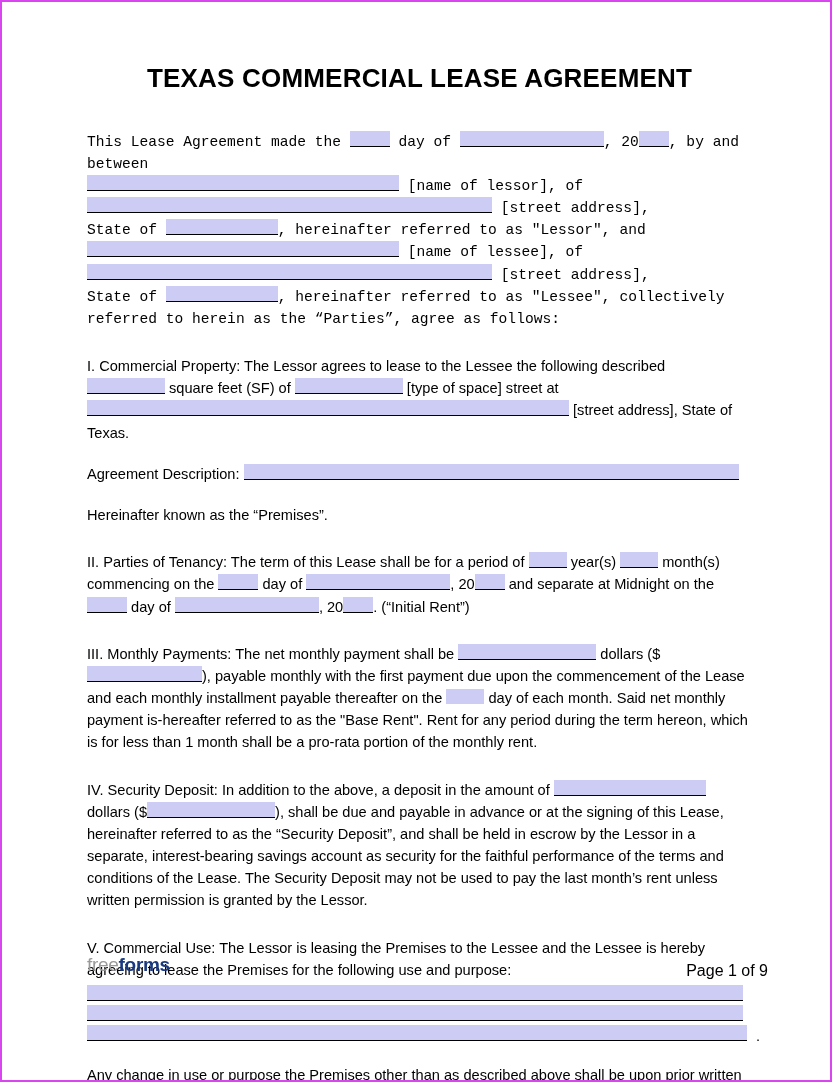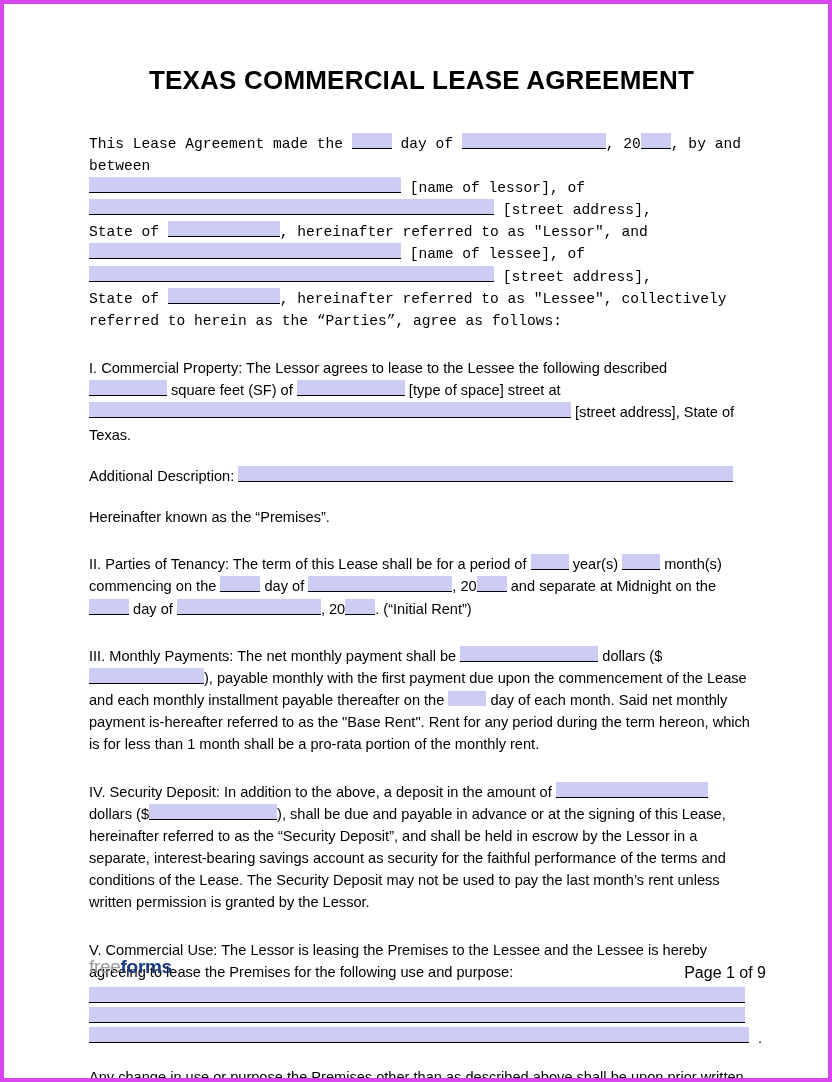--- a/index.html
+++ b/index.html
@@ -9,21 +9,21 @@
   }
   body {
     font-family: "Liberation Sans", sans-serif;
   }
   .page {
     position: relative;
     width: 832px;
     height: 1082px;
     background: #ffffff;
     box-sizing: border-box;
-    border: 4px solid #d946ef;
+    border: 2px solid #d946ef;
     overflow: hidden;
   }
   .content {
     position: absolute;
     left: 85px;
     top: 0;
     width: 665px;
   }
 
   
@@ -160,21 +160,21 @@
       <span>square feet (SF) of</span>
       <span class="blank w-type"></span>
       <span>[type of space] street at</span><br>
       <span class="blank w-propaddr"></span>
       <span>[street address], State of Texas.</span>
     </div>
 
     <div class="gap-md"></div>
 
     <div class="para">
-      <span>Additional Description:</span>
+      <span>Agreement Description:</span>
       <span class="blank w-adddesc"></span>
     </div>
 
     <div class="gap-md"></div>
 
     <div class="para">Hereinafter known as the “Premises”.</div>
 
     <div class="gap-lg"></div>
 
     <div class="para">

